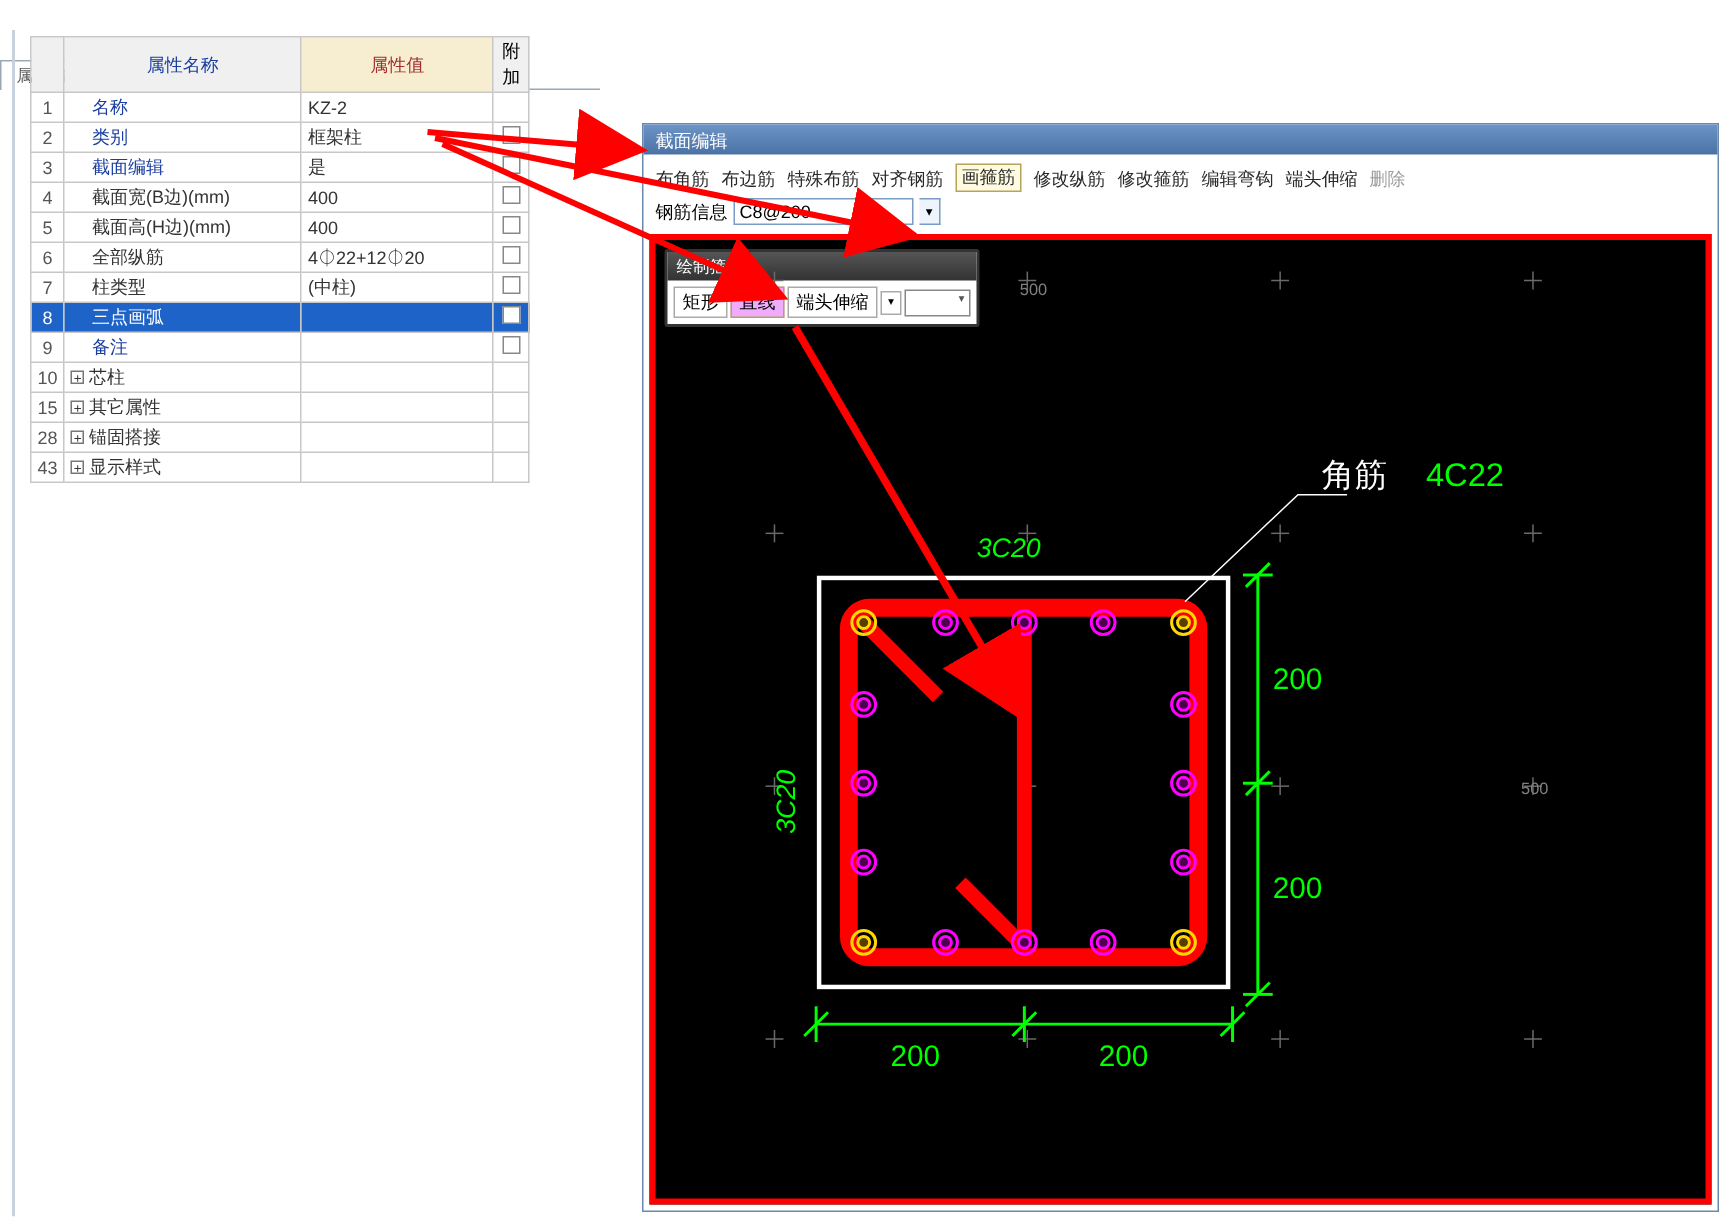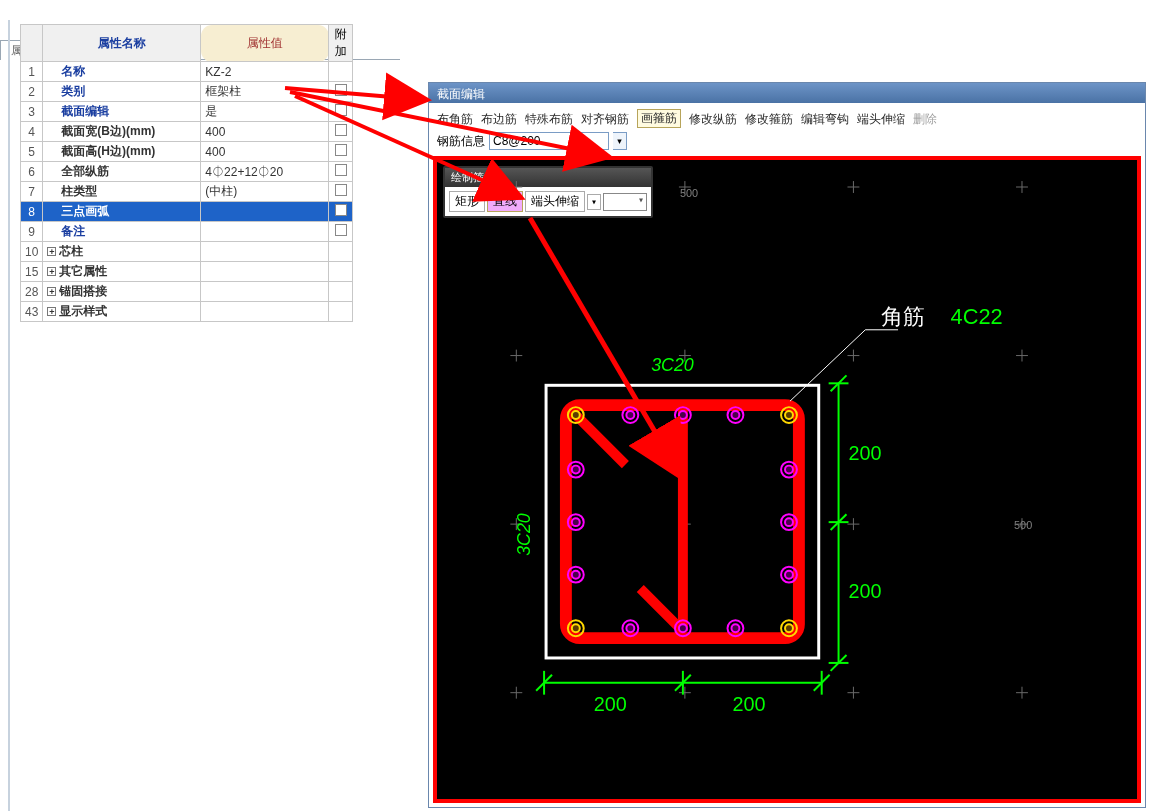--- a/index.html
+++ b/index.html
@@ -55,32 +55,30 @@
     background: #fff;
   }
   .prop-table th {
     background: #f0f0f0;
     text-align: center;
     font-weight: normal;
   }
   .prop-table th.val {
     background: #f7eed2;
     color: #a03030;
-    border-radius: 11px;
   }
   .prop-table .num {
     width: 22px;
     text-align: center;
     color: #555;
   }
   .prop-table .name {
     width: 158px;
     color: #1a3ea0;
     padding-left: 18px;
-    font-weight: bold;
   }
   .prop-table .name.black { color: #333; margin-top: 47px; }
   .prop-table .val {
     width: 128px;
     color: #333;
   }
   .prop-table .add {
     width: 24px;
     text-align: center;
   }

